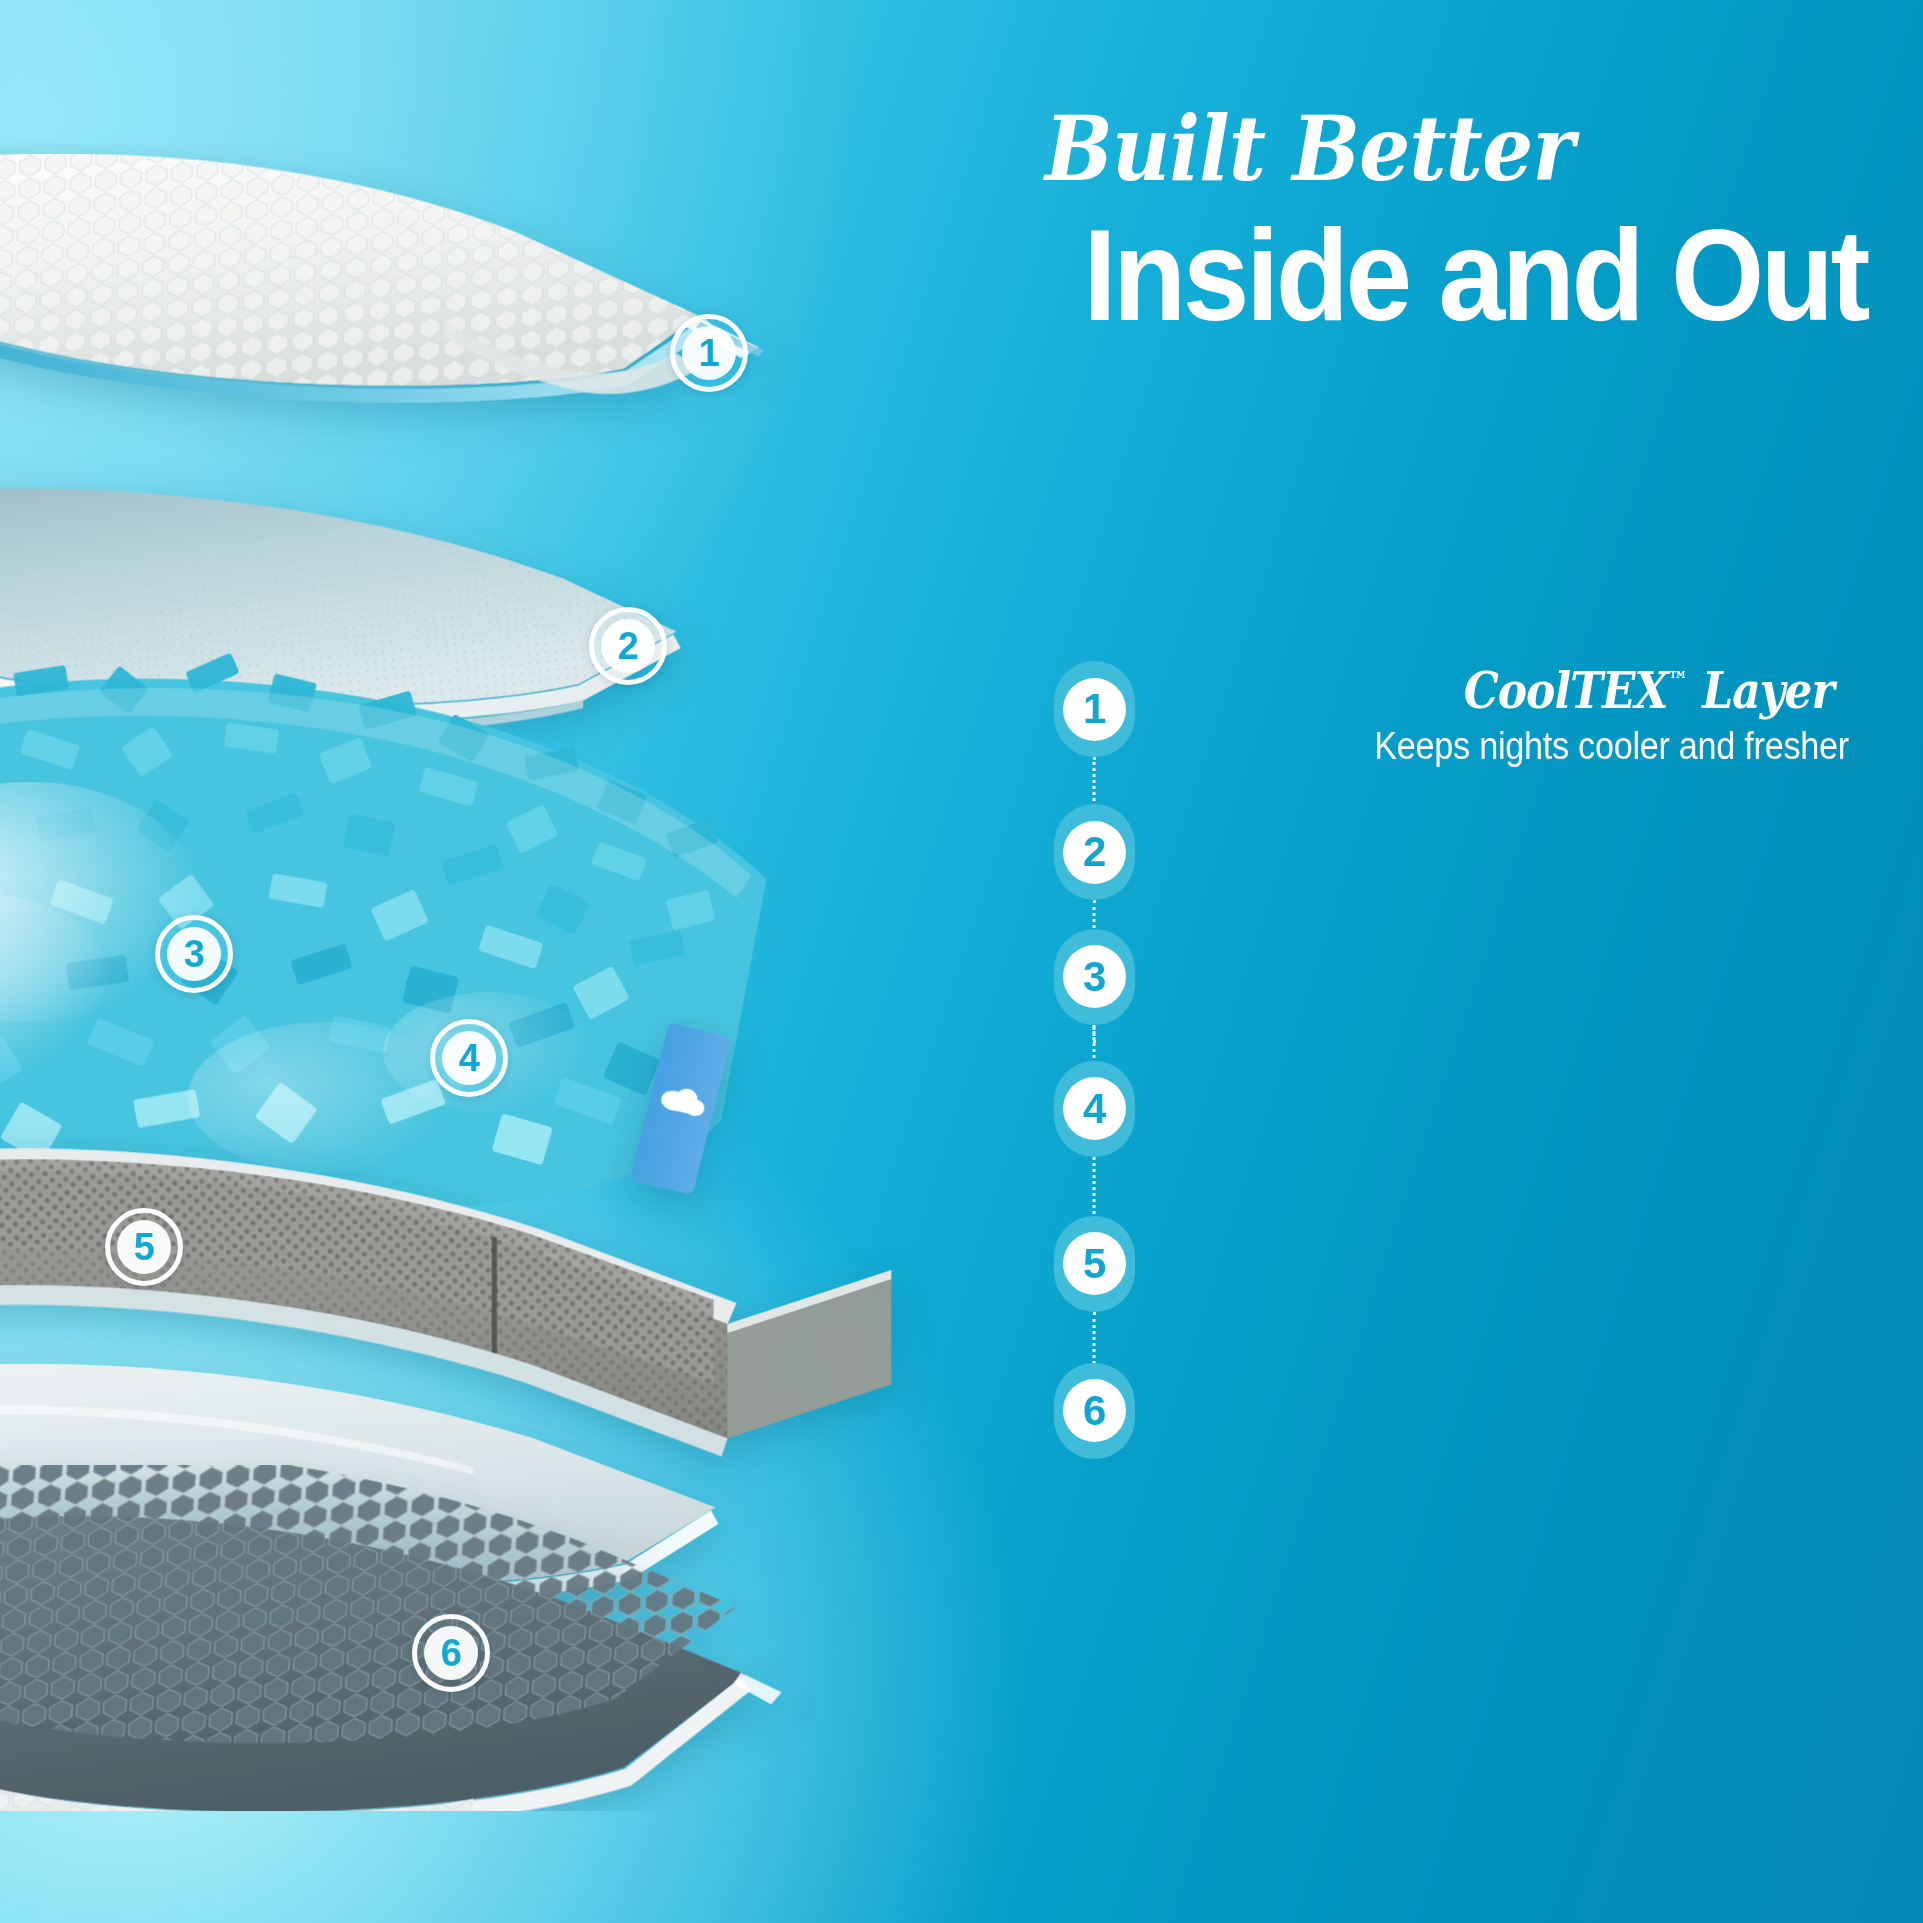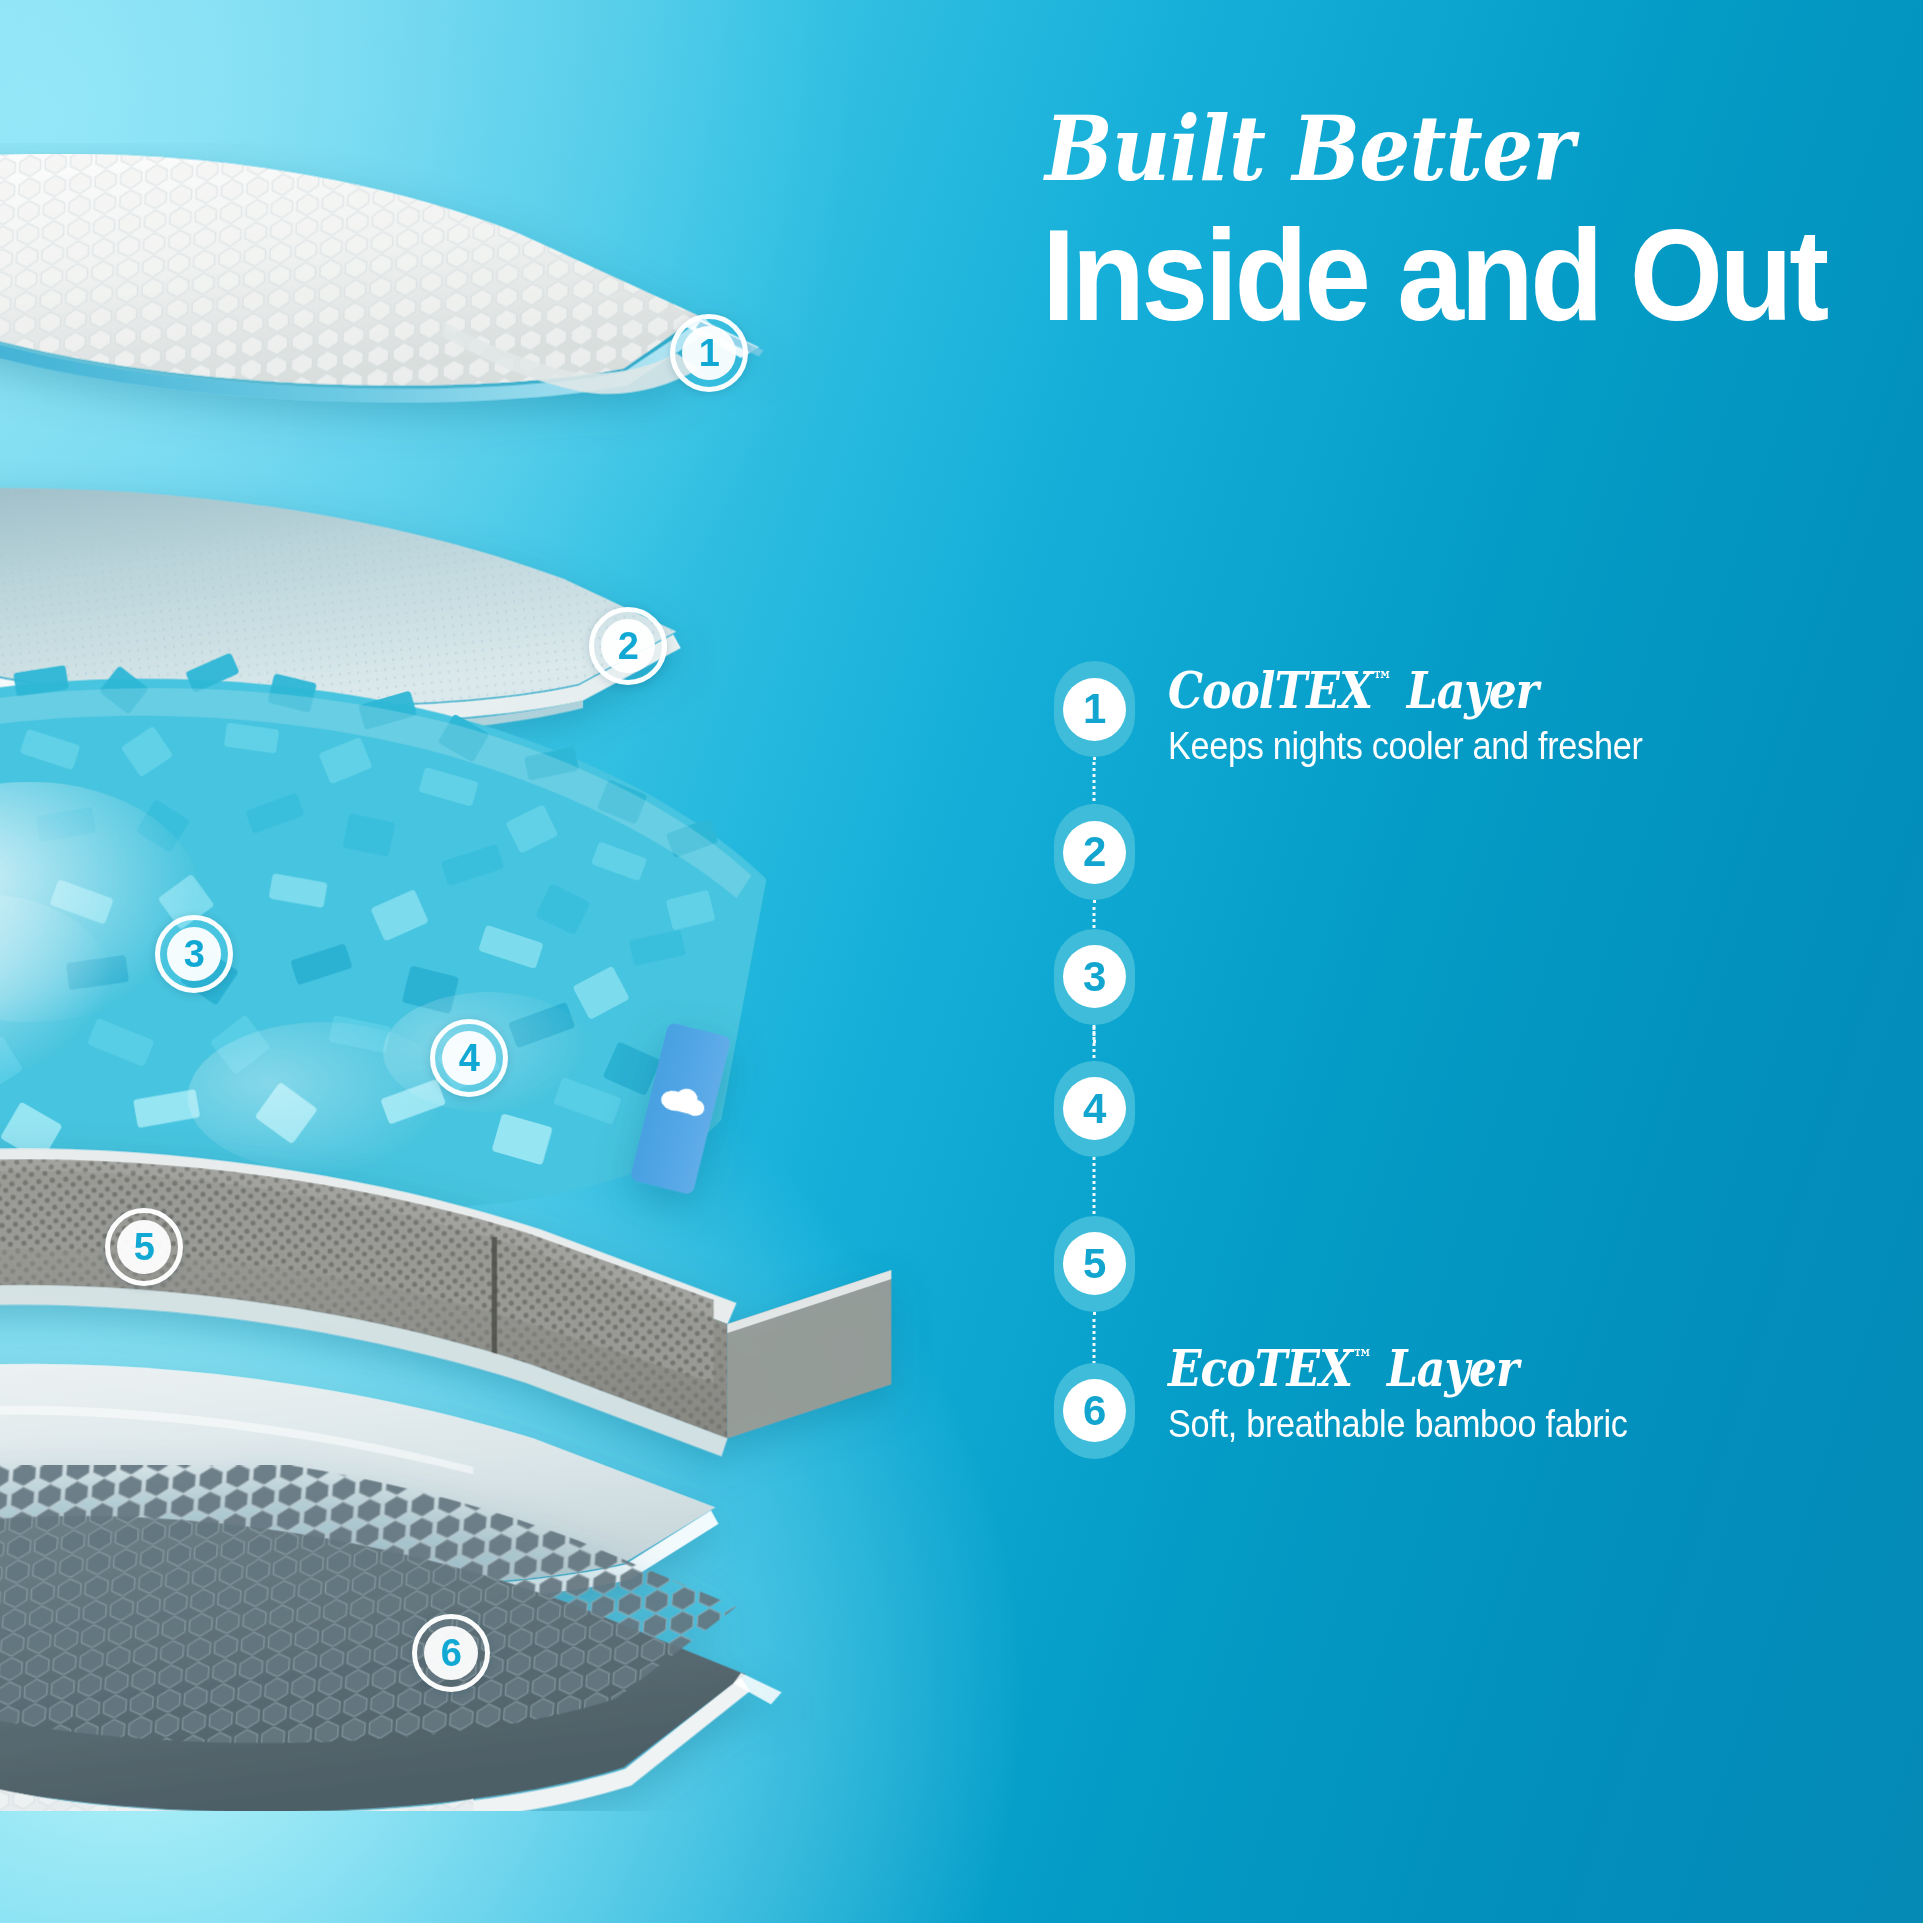--- a/index.html
+++ b/index.html
@@ -49,21 +49,21 @@
     font-family:"Liberation Sans", sans-serif;
     font-size:38px; font-weight:700;
     color:#11a9d4; line-height:1;
     letter-spacing:-0.8px;
   }
 
   
   #right-col {
     position:absolute;
     left:1037px; top:0;
-    width:887px; height:1924px;
+    width:887px; height:1924px;text-align:right;
   }
 
   #eyebrow {
     position:absolute; left:7.5px; top:104px;
     font-family:"DejaVu Serif", serif;
     font-style:italic; font-weight:700;
     font-size:89px; line-height:1;
     color:#ffffff;
     letter-spacing:-0.8px;
     transform:scaleX(0.90);
@@ -524,23 +524,19 @@
       </div>
 
       <div class="legend-row">
         <div class="badge-col">
           <div class="halo" style="margin-top:24px;">
             <div class="circle">
                 <span>6</span>
               </div>
           </div>
         </div>
-        <div class="text-col">
-          <div class="item-title"><span>EcoTEX</span><span class="tm">™</span><span> Layer</span></div>
-          <div class="item-desc">Soft, breathable bamboo fabric</div>
-        </div>
       </div>
 
     </div>
   </div>
 
 </div>
 
 
 </body></html>

